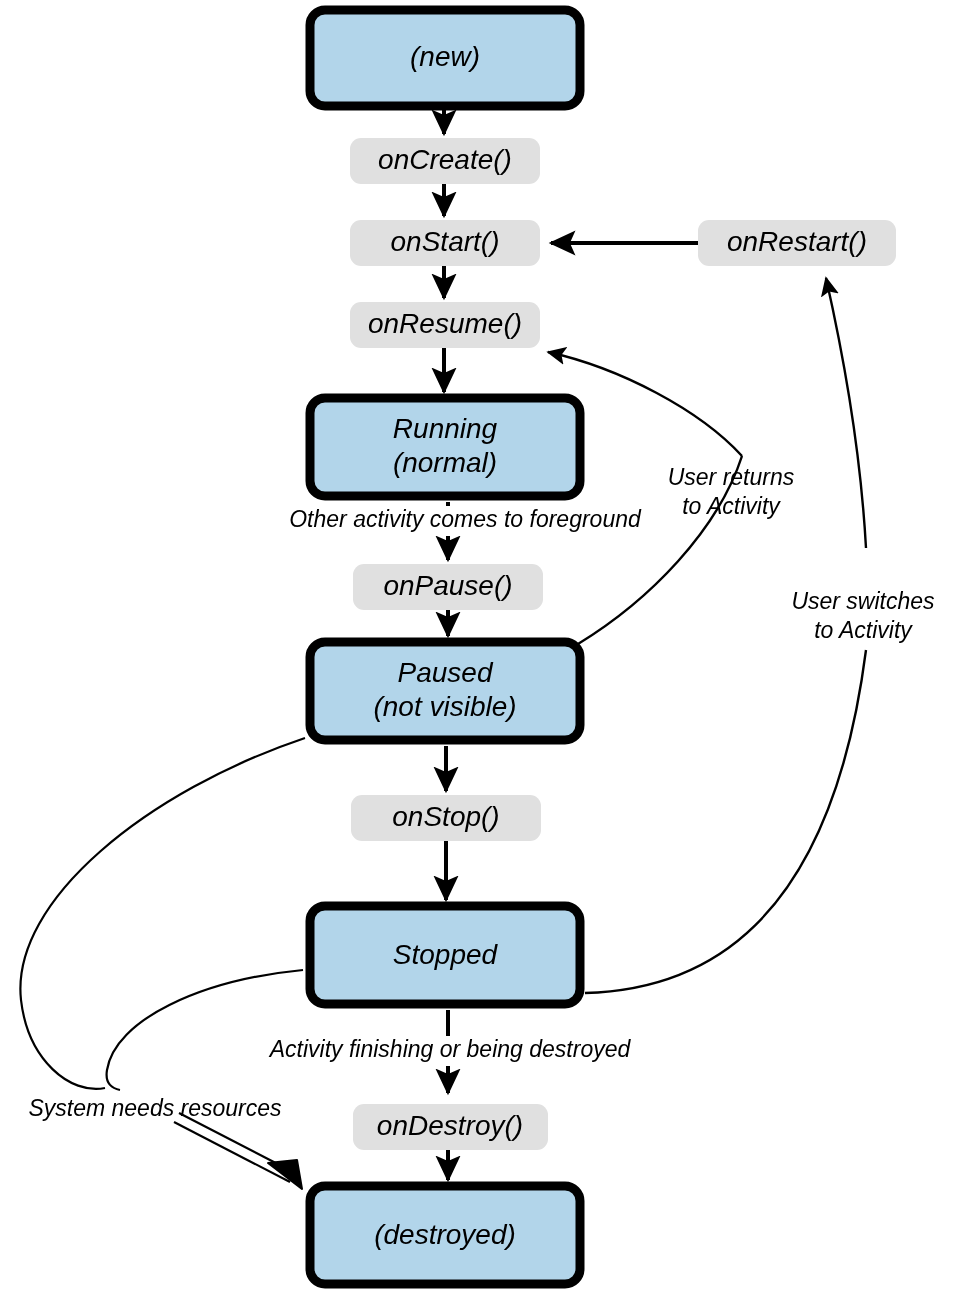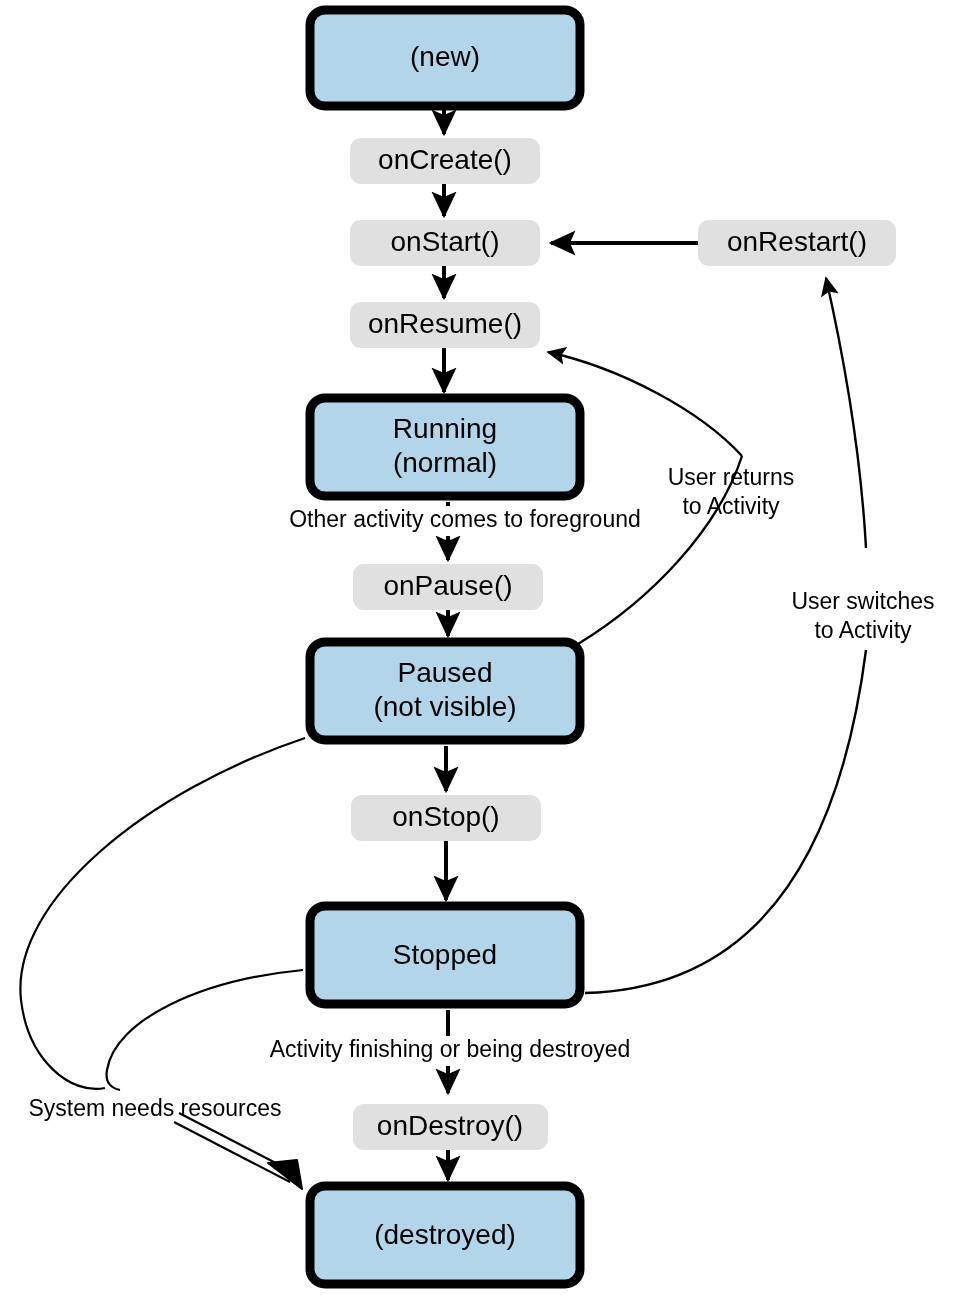--- a/index.html
+++ b/index.html
@@ -11,20 +11,21 @@
   body {
     width: 958px;
     height: 1304px;
     font-family: "Liberation Sans", sans-serif;
     overflow: hidden;
   }
   #diagram-root {
     position: relative;
     width: 958px;
     height: 1000px;
+    font-style: italic;
   }
   svg#lifecycle-svg {
     position: absolute;
     top: 0;
     left: 0;
     width: 958px;
     height: 1304px;
     display: block;
   }
   .state-box-rect {

